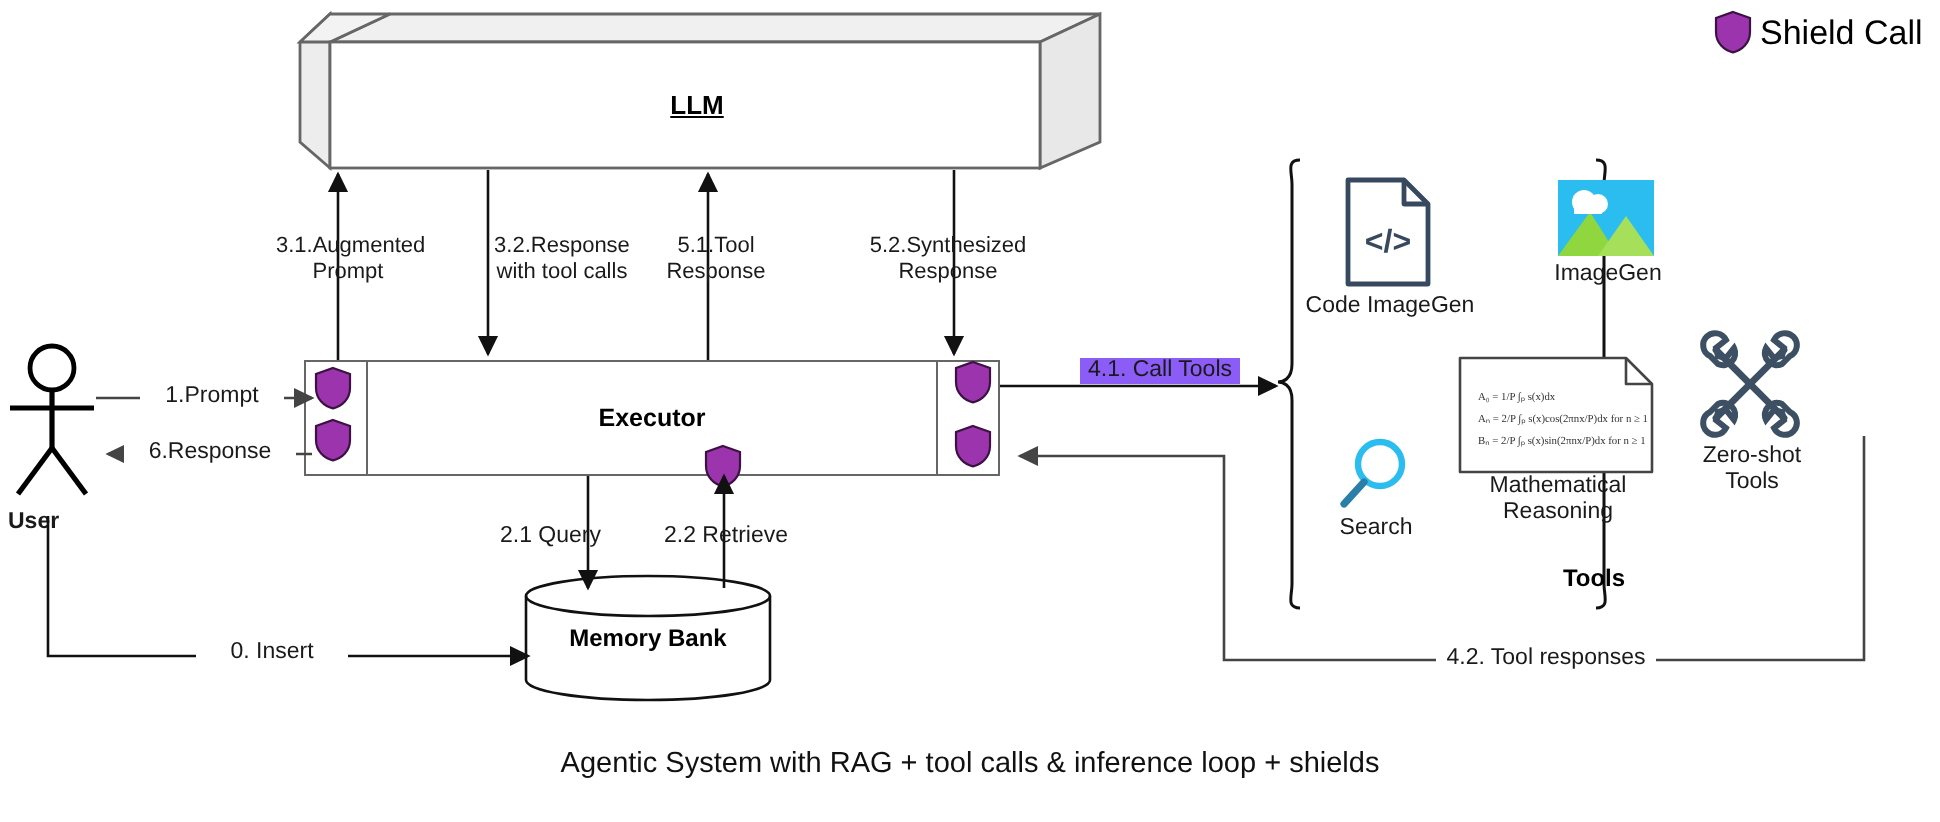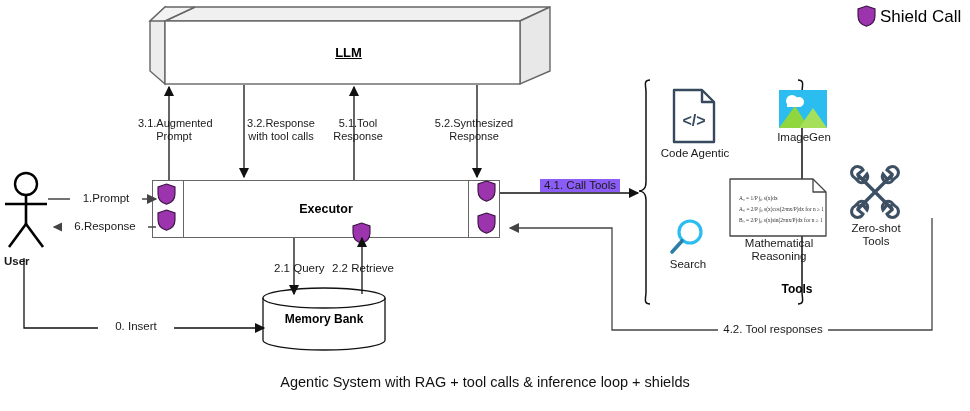--- a/index.html
+++ b/index.html
@@ -131,39 +131,39 @@
     <path d="M1,10 a61,10 0 0,1 122,0 v42 a61,10 0 0,1 -122,0 z" fill="#fff" stroke="#111" stroke-width="1.3"></path>
     <path d="M1,10 a61,10 0 0,0 122,0" fill="none" stroke="#111" stroke-width="1.3"></path>
   </svg>
   <div id="mem-label">Memory Bank</div>
 </div>
 
 <svg class="abs" style="left:290px;top:238px;" width="90" height="62">
   <line x1="4" y1="0" x2="4" y2="56" stroke="#111" stroke-width="1.3" marker-end="url(#ah)"></line>
   <line x1="72" y1="56" x2="72" y2="0" stroke="#111" stroke-width="1.3" marker-end="url(#ah)"></line>
 </svg>
-<div class="abs lbl" style="left:274px;top:262px;">2.1 Query</div>
+<div class="abs lbl" style="left:250px;top:262px;">2.1 Query</div>
 <div class="abs lbl" style="left:332px;top:262px;">2.2 Retrieve</div>
 
 <svg class="abs" style="left:22px;top:258px;" width="250" height="80">
   <path d="M2,0 V70 H242" fill="none" stroke="#111" stroke-width="1.3" marker-end="url(#ah)"></path>
 </svg>
 <div class="abs lbl" style="left:98px;top:320px;width:76px;background:#fff;">0. Insert</div>
 
 <svg class="abs" style="left:638px;top:78px;" width="172" height="230">
   <path d="M12,2 C5,2 8,8 8,14 V104 C8,112 3,113 1,113 C3,113 8,114 8,122 V214 C8,220 5,226 12,226" fill="none" stroke="#111" stroke-width="1.5"></path>
   <path d="M160,2 C167,2 164,8 164,14 V104 C164,112 169,113 171,113 C169,113 164,114 164,122 V214 C164,220 167,226 160,226" fill="none" stroke="#111" stroke-width="1.5"></path>
 </svg>
 
 <svg class="abs" style="left:672px;top:88px;" width="44" height="56">
   <path d="M2,2 H30 L42,14 V54 H2 Z" fill="#fff" stroke="#36495e" stroke-width="2.4" stroke-linejoin="round"></path>
   <path d="M30,2 V14 H42" fill="none" stroke="#36495e" stroke-width="2.4" stroke-linejoin="round"></path>
   <text x="22" y="38" text-anchor="middle" font-family="'Liberation Sans',sans-serif" font-size="16" font-weight="bold" fill="#36495e">&lt;/&gt;</text>
 </svg>
-<div class="abs tool-cap" style="left:650px;top:147px;width:90px;">Code Agentic</div>
+<div class="abs tool-cap" style="left:650px;top:147px;width:90px;">Code ImageGen</div>
 
 <svg class="abs" style="left:779px;top:90px;" width="48" height="38">
   <rect x="0" y="0" width="48" height="38" fill="#2bbdf0"></rect>
   <path d="M0,38 L16,16 L30,38 Z" fill="#8fd63f"></path>
   <path d="M20,38 L34,18 L48,38 Z" fill="#a6e05a"></path>
   <circle cx="13" cy="11" r="6" fill="#ffffff"></circle>
   <circle cx="20" cy="12" r="5" fill="#ffffff"></circle>
   <rect x="8" y="11" width="14" height="6" fill="#ffffff"></rect>
 </svg>
 <div class="abs tool-cap" style="left:763px;top:131px;width:82px;">ImageGen</div>

